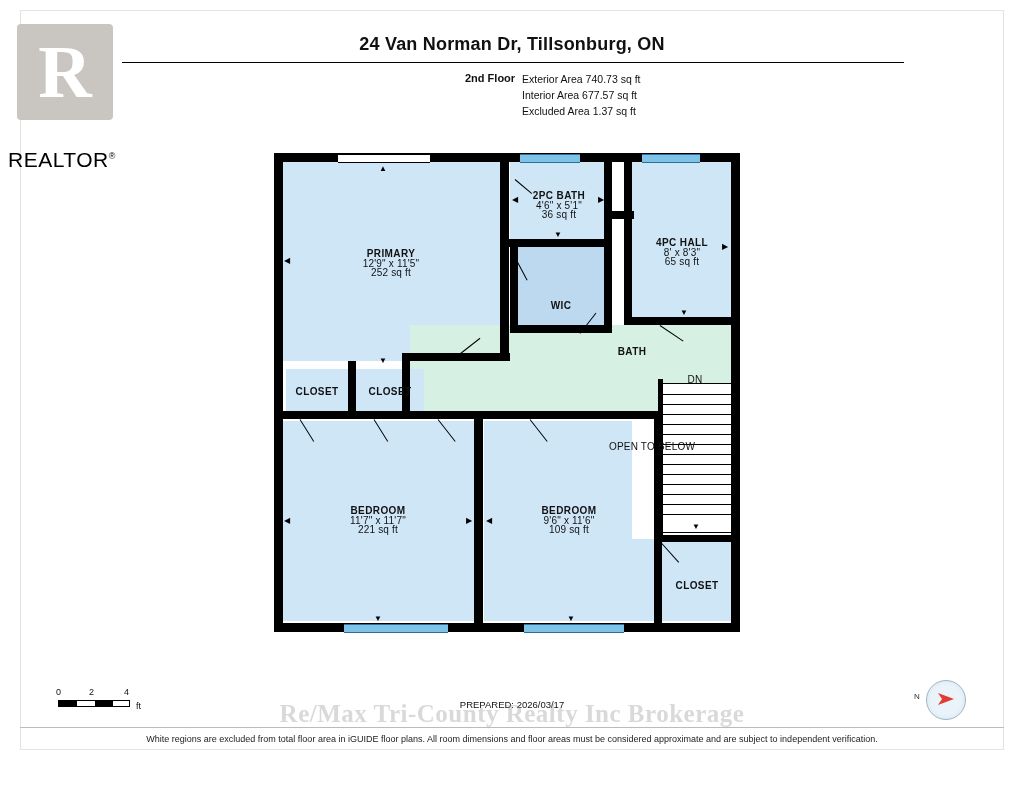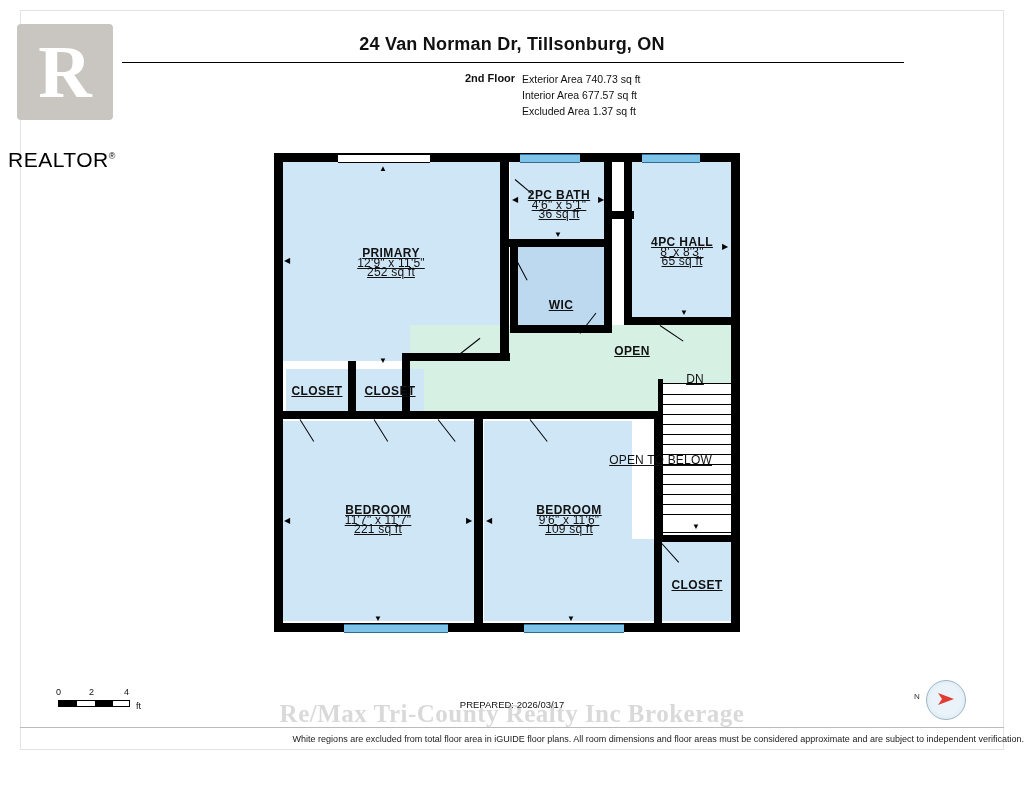--- a/index.html
+++ b/index.html
@@ -109,26 +109,25 @@
     position: absolute;
     box-sizing: border-box;
   }
   .fill-blue   { background: #cfe6f7; }
   .fill-blue2  { background: #bcd9ef; }
   .fill-green  { background: #d7f0e4; }
   .fill-white  { background: #ffffff; }
   .label {
     position: absolute;
     text-align: center;
-    font-size: 12px;
+    font-size: 10px;
     line-height: 9.5px;
     color: #111;
     letter-spacing: .2px;
     white-space: nowrap;
-    text-decoration: underline;
   }
   .label .nm { font-weight: bold; letter-spacing: .4px; }
   .win {
     position: absolute;
     background: #7fc4e8;
     border-top: 1px solid #2d6f96;
     border-bottom: 1px solid #2d6f96;
   }
   .win-w {
     position: absolute;
@@ -207,21 +206,21 @@
   }
   .disclaimer-rule {
     position: absolute;
     left: 20px; top: 727px;
     width: 984px; height: 1px; background: #bbb;
   }
   .disclaimer {
     position: absolute;
     left: 0; top: 734px;
     width: 1024px;
-    text-align: right;
+    text-align: center;
     font-size: 9px;
     color: #222;
   }
   .pageborder {
     position: absolute;
     left: 20px; top: 10px;
     width: 984px; height: 740px;
     border: 1px solid #e3e3e3;
     box-sizing: border-box;
   }
@@ -313,21 +312,21 @@
         <i style="top:80px;"></i>
         <i style="top:90px;"></i>
       <i style="top:100px;"></i>
         <i style="top:110px;"></i>
         <i style="top:120px;"></i>
       <i style="top:130px;"></i>
     </div>
     <div class="wall" style="left:396px; top:236px; width:5px; height:158px;"></div>
     <div class="arrow" style="left:430px; top:380px;">▼</div>
     <div class="label" style="left:418px; top:232px; width:30px;">DN</div>
-    <div class="label" style="left:330px; top:313px; width:120px;text-align:right;">OPEN TO BELOW</div>
+    <div class="label" style="left:330px; top:299px; width:120px;">OPEN TO BELOW</div>
 
     <div class="arrow" style="left:22px;  top:114px;">◀</div>
     <div class="arrow" style="left:117px; top:22px;">▲</div>
     <div class="arrow" style="left:117px; top:214px;">▼</div>
     <div class="arrow" style="left:250px; top:53px;">◀</div>
     <div class="arrow" style="left:336px; top:53px;">▶</div>
     <div class="arrow" style="left:292px; top:88px;">▼</div>
     <div class="arrow" style="left:460px; top:100px;">▶</div>
     <div class="arrow" style="left:418px; top:166px;">▼</div>
     <div class="arrow" style="left:22px;  top:374px;">◀</div>
@@ -352,21 +351,21 @@
       <div class="nm">4PC HALL</div>
       <div>8' x 8'3"</div>
       <div>65 sq ft</div>
     </div>
 
     <div class="label" style="left:259px; top:158px; width:80px;">
       <div class="nm">WIC</div>
     </div>
 
     <div class="label" style="left:340px; top:204px; width:60px;">
-      <div class="nm">OPEN</div>
+      <div class="nm">BATH</div>
     </div>
 
     <div class="label" style="left:25px; top:244px; width:60px;">
       <div class="nm">CLOSET</div>
     </div>
 
     <div class="label" style="left:96px; top:244px; width:64px;">
       <div class="nm">CLOSET</div>
     </div>
 

